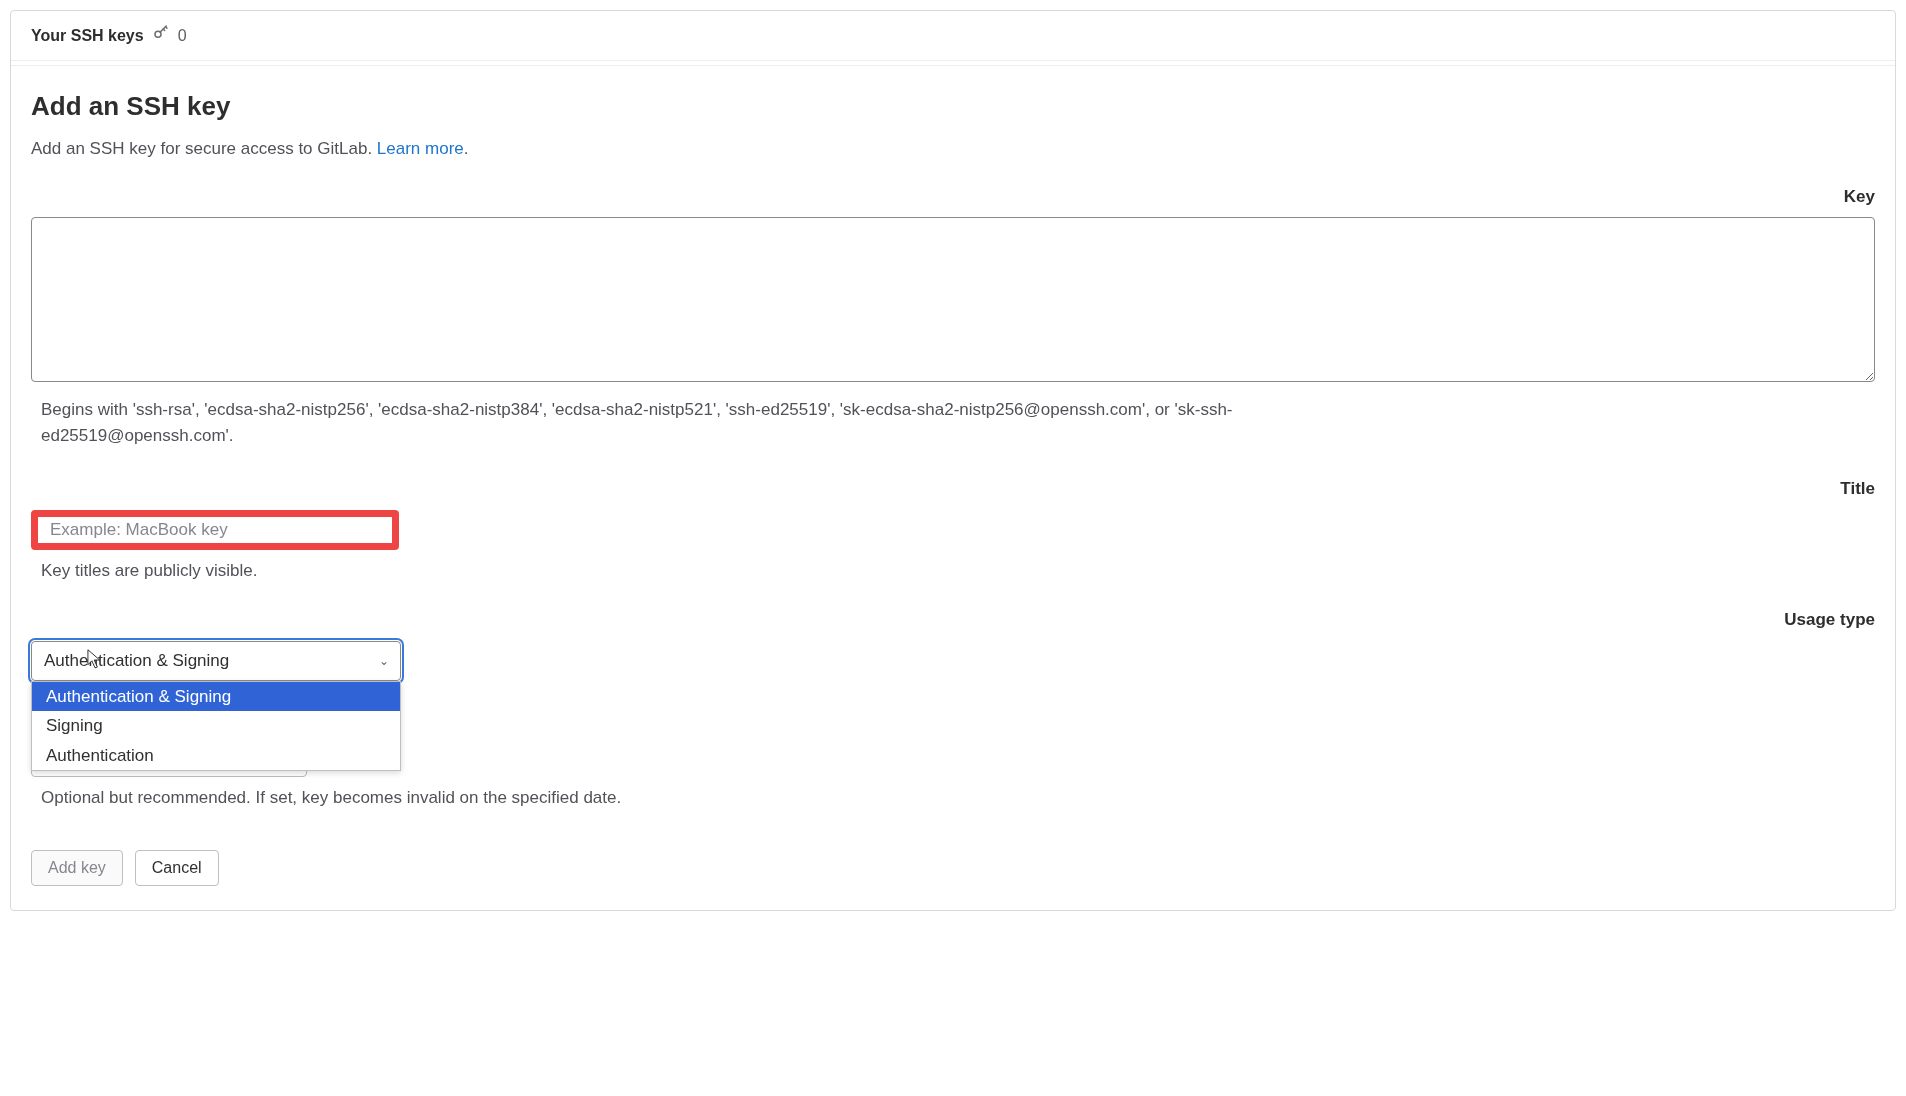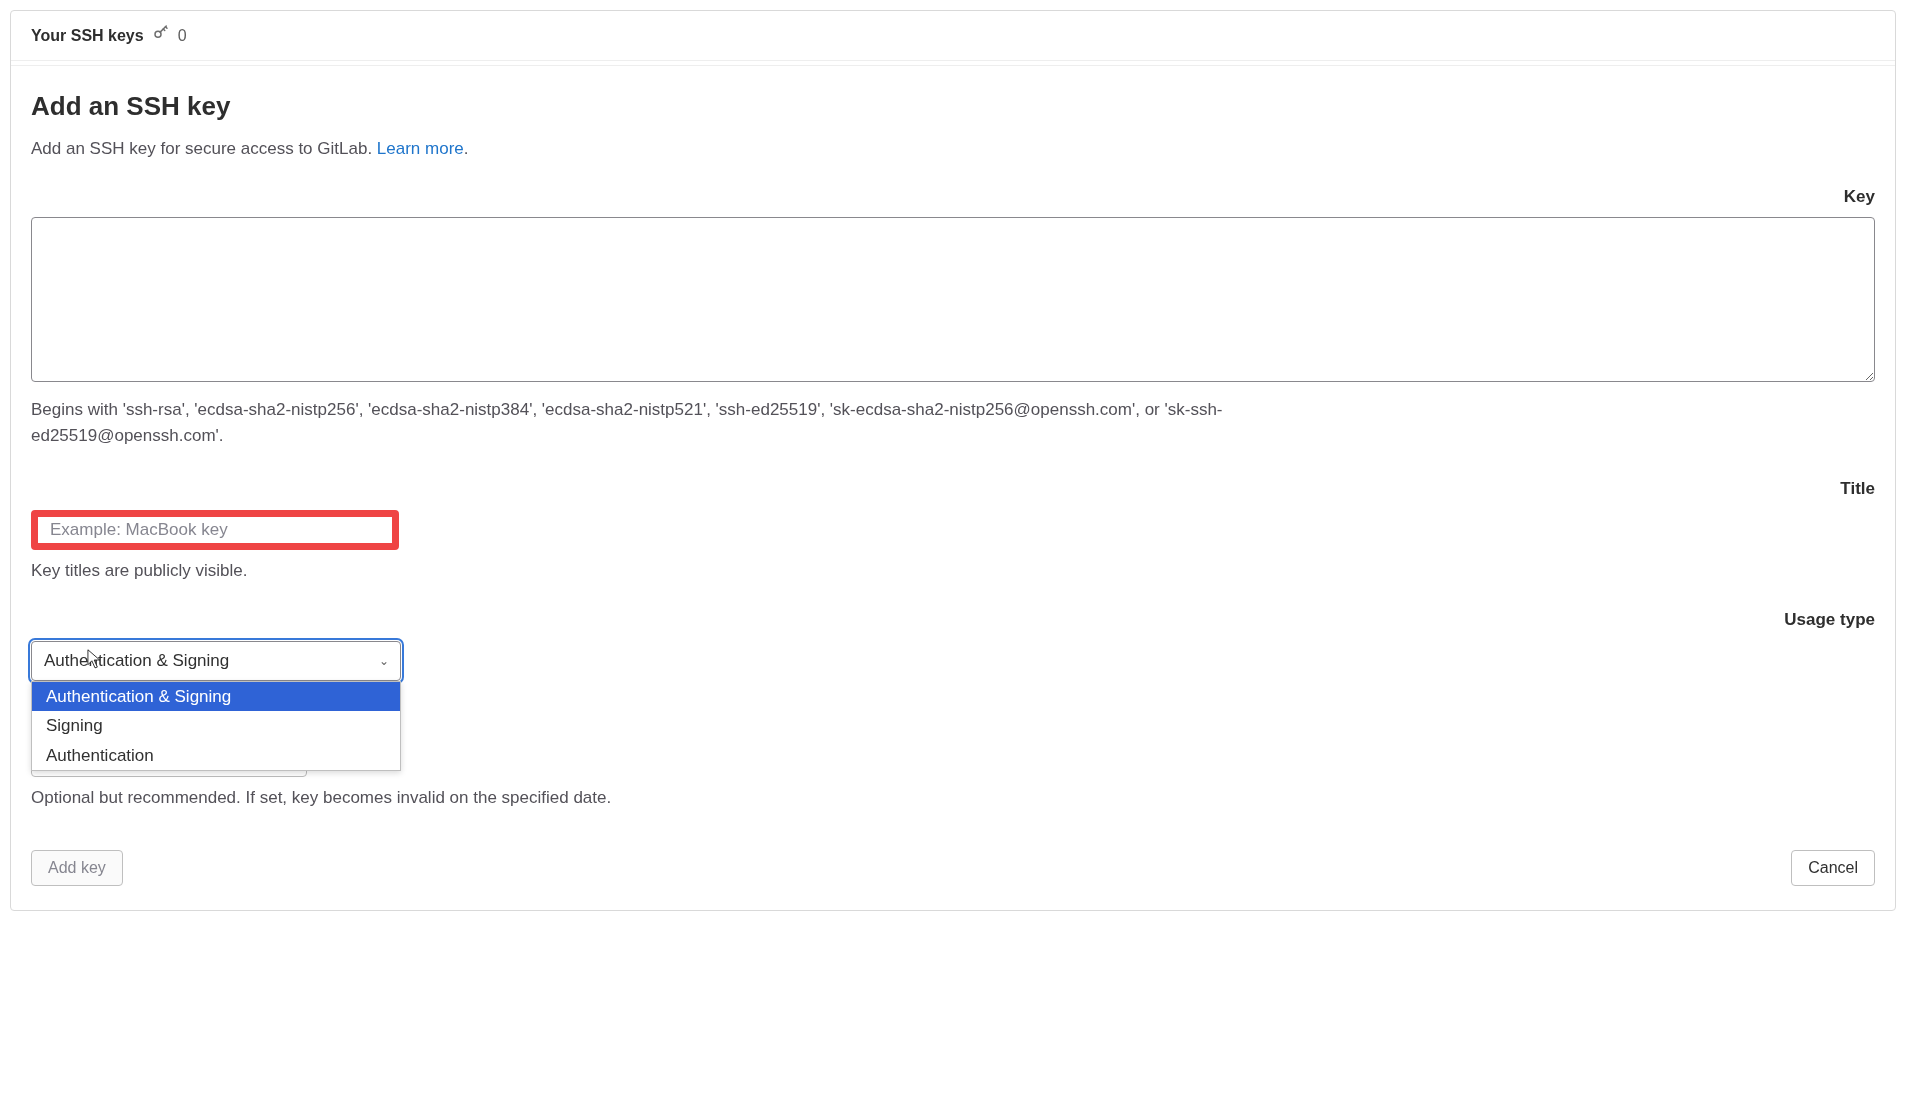--- a/index.html
+++ b/index.html
@@ -70,20 +70,21 @@
       border-radius: 4px;
       padding: 10px;
       font-size: 16px;
       resize: vertical;
     }
     .help-text {
       color: #535158;
       font-size: 17px;
       margin-top: 8px;
       max-width: 1300px;
+      margin-left: 10px;
     }
     .title-input {
       width: 368px;
       height: 40px;
       border: 7px solid #ef4444;
       border-radius: 4px;
       padding: 0 12px;
       font-size: 17px;
     }
     .title-input::placeholder { color: #868690; }
@@ -148,22 +149,21 @@
       background: #fff;
       width: 276px;
       justify-content: space-between;
     }
     .date-value { color: #404040; filter: blur(0.4px); opacity: 0.6; }
     .date-icons { display: flex; gap: 10px; align-items: center; }
     .icon-circle-x svg, .icon-calendar svg { width: 18px; height: 18px; }
     .buttons {
       margin-top: 40px;
       display: flex;
-      gap: 20px;
-      justify-content: space-between;
+      gap: 12px;
     }
     .btn {
       border: 1px solid #bfbfbf;
       border-radius: 4px;
       background: #fff;
       padding: 8px 16px;
       font-size: 16px;
       cursor: pointer;
     }
     .btn-primary-muted {

